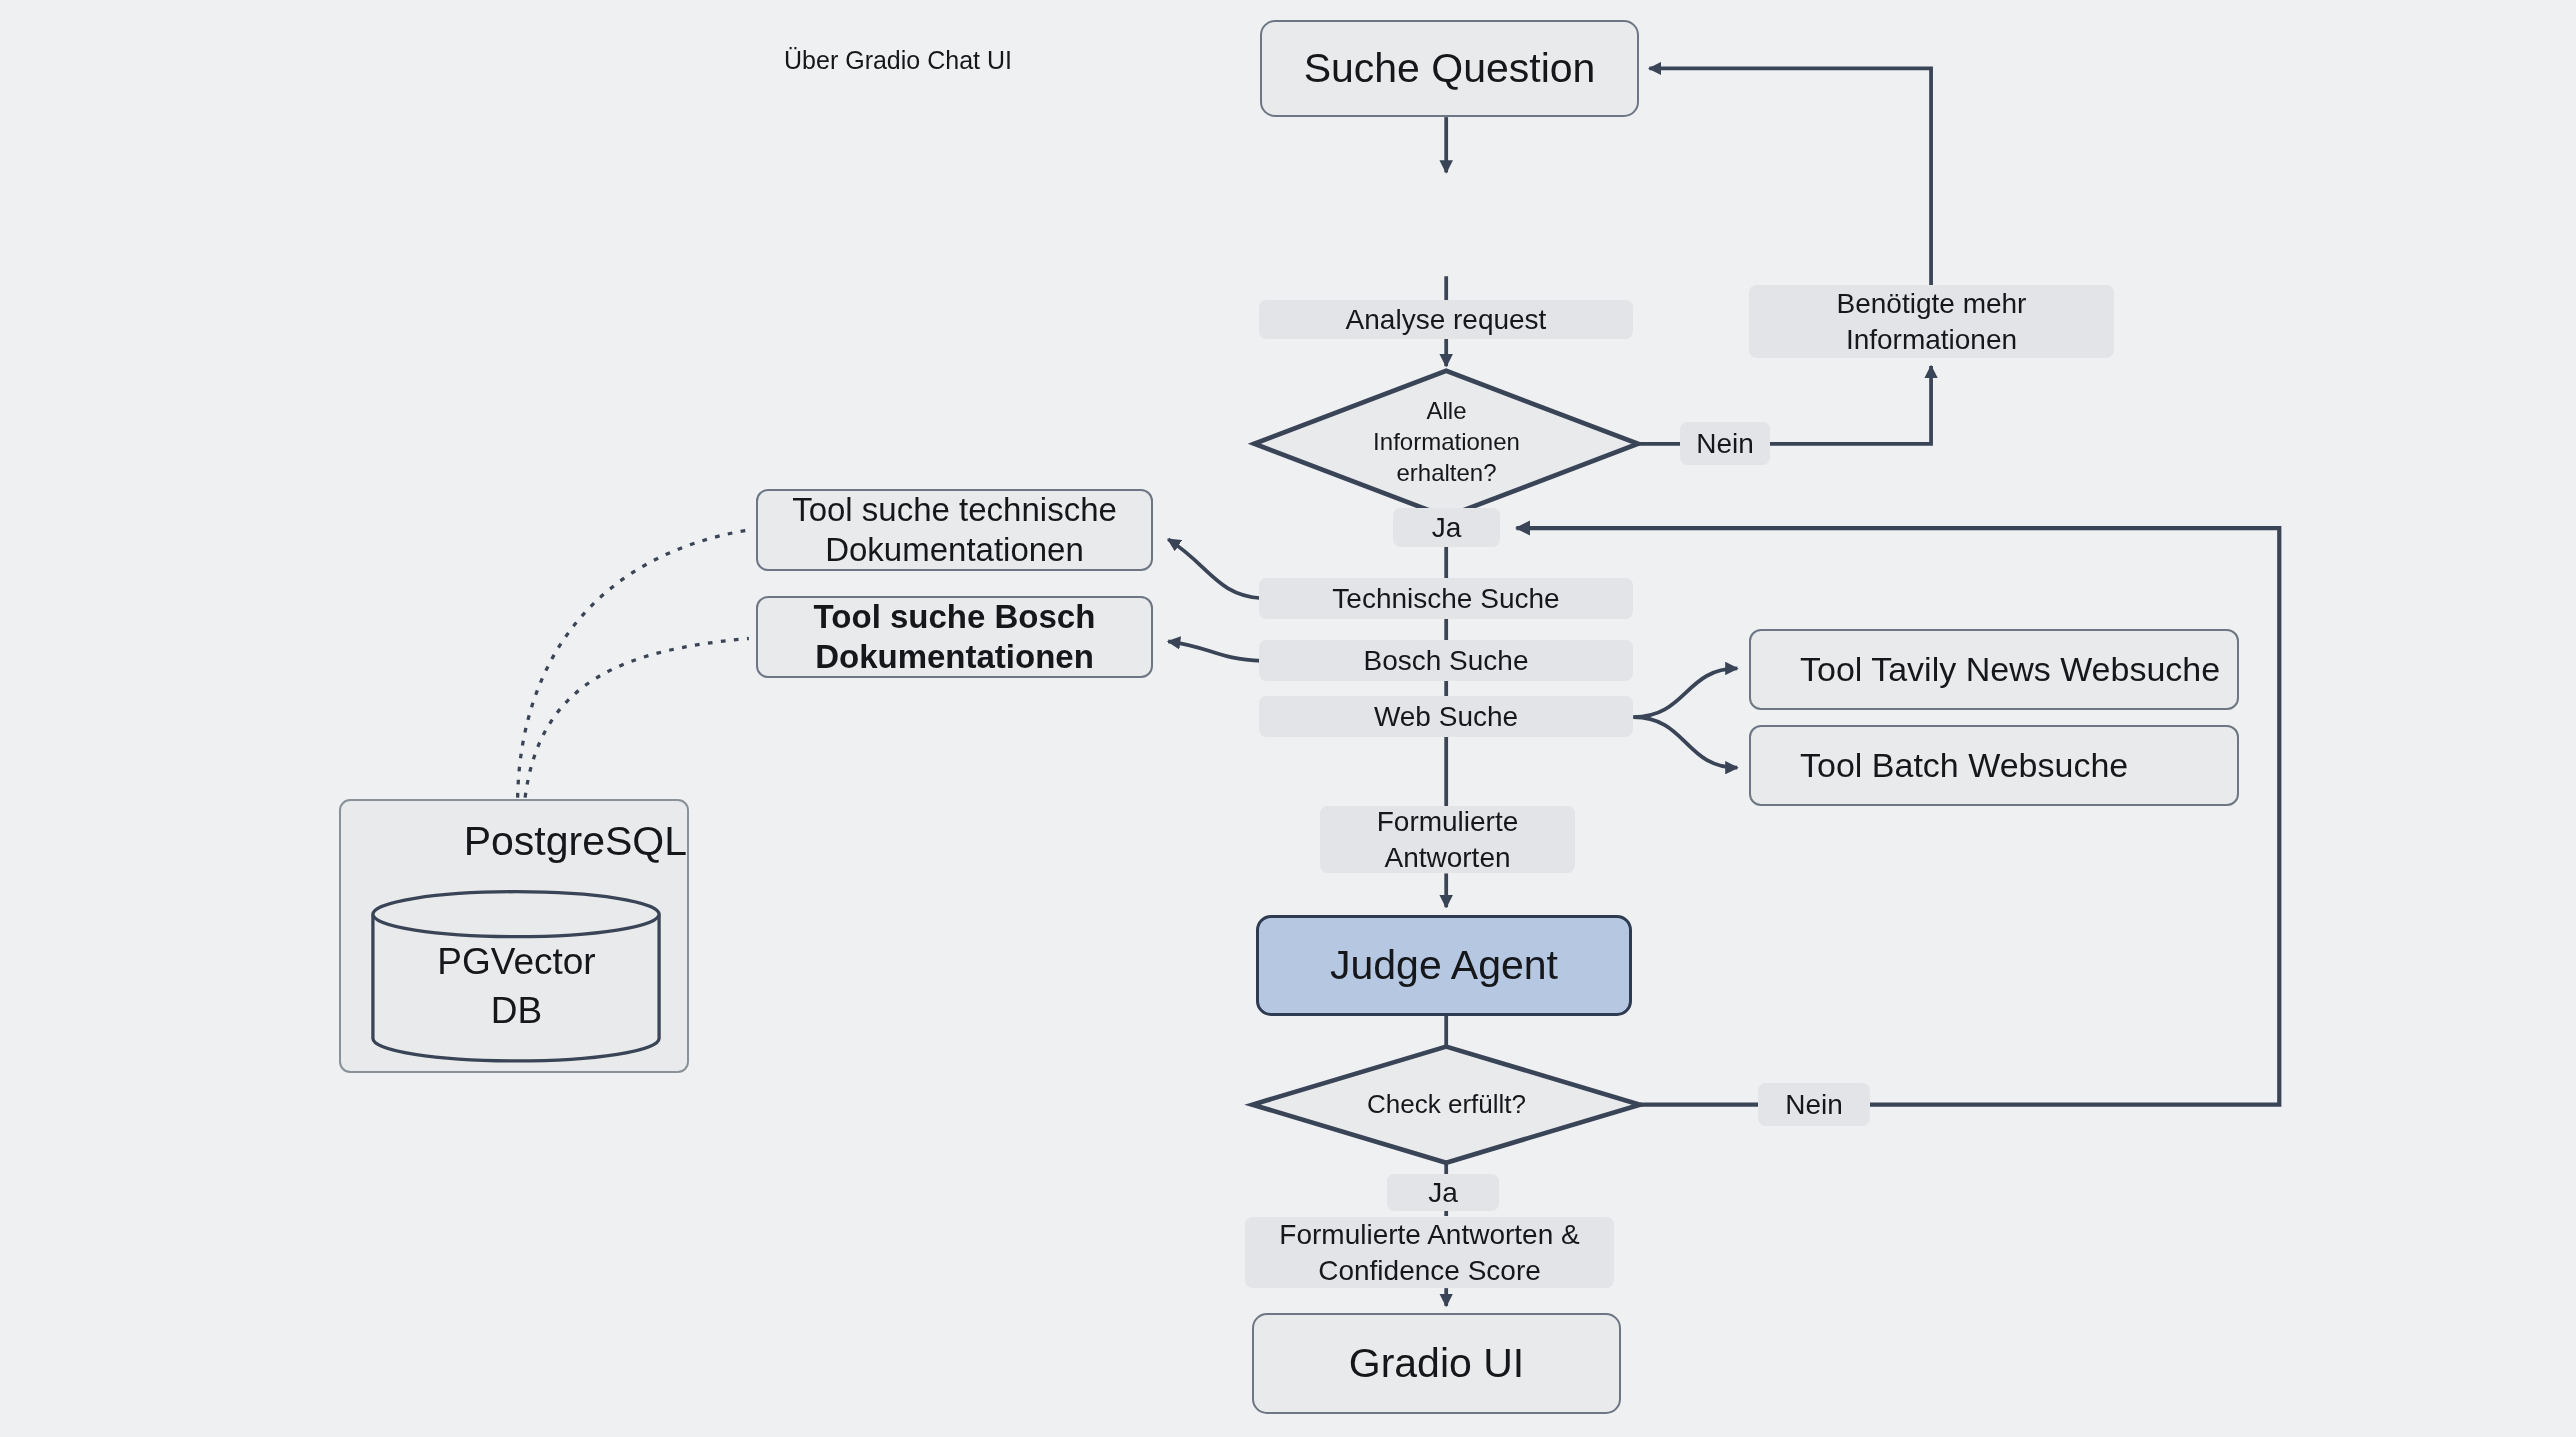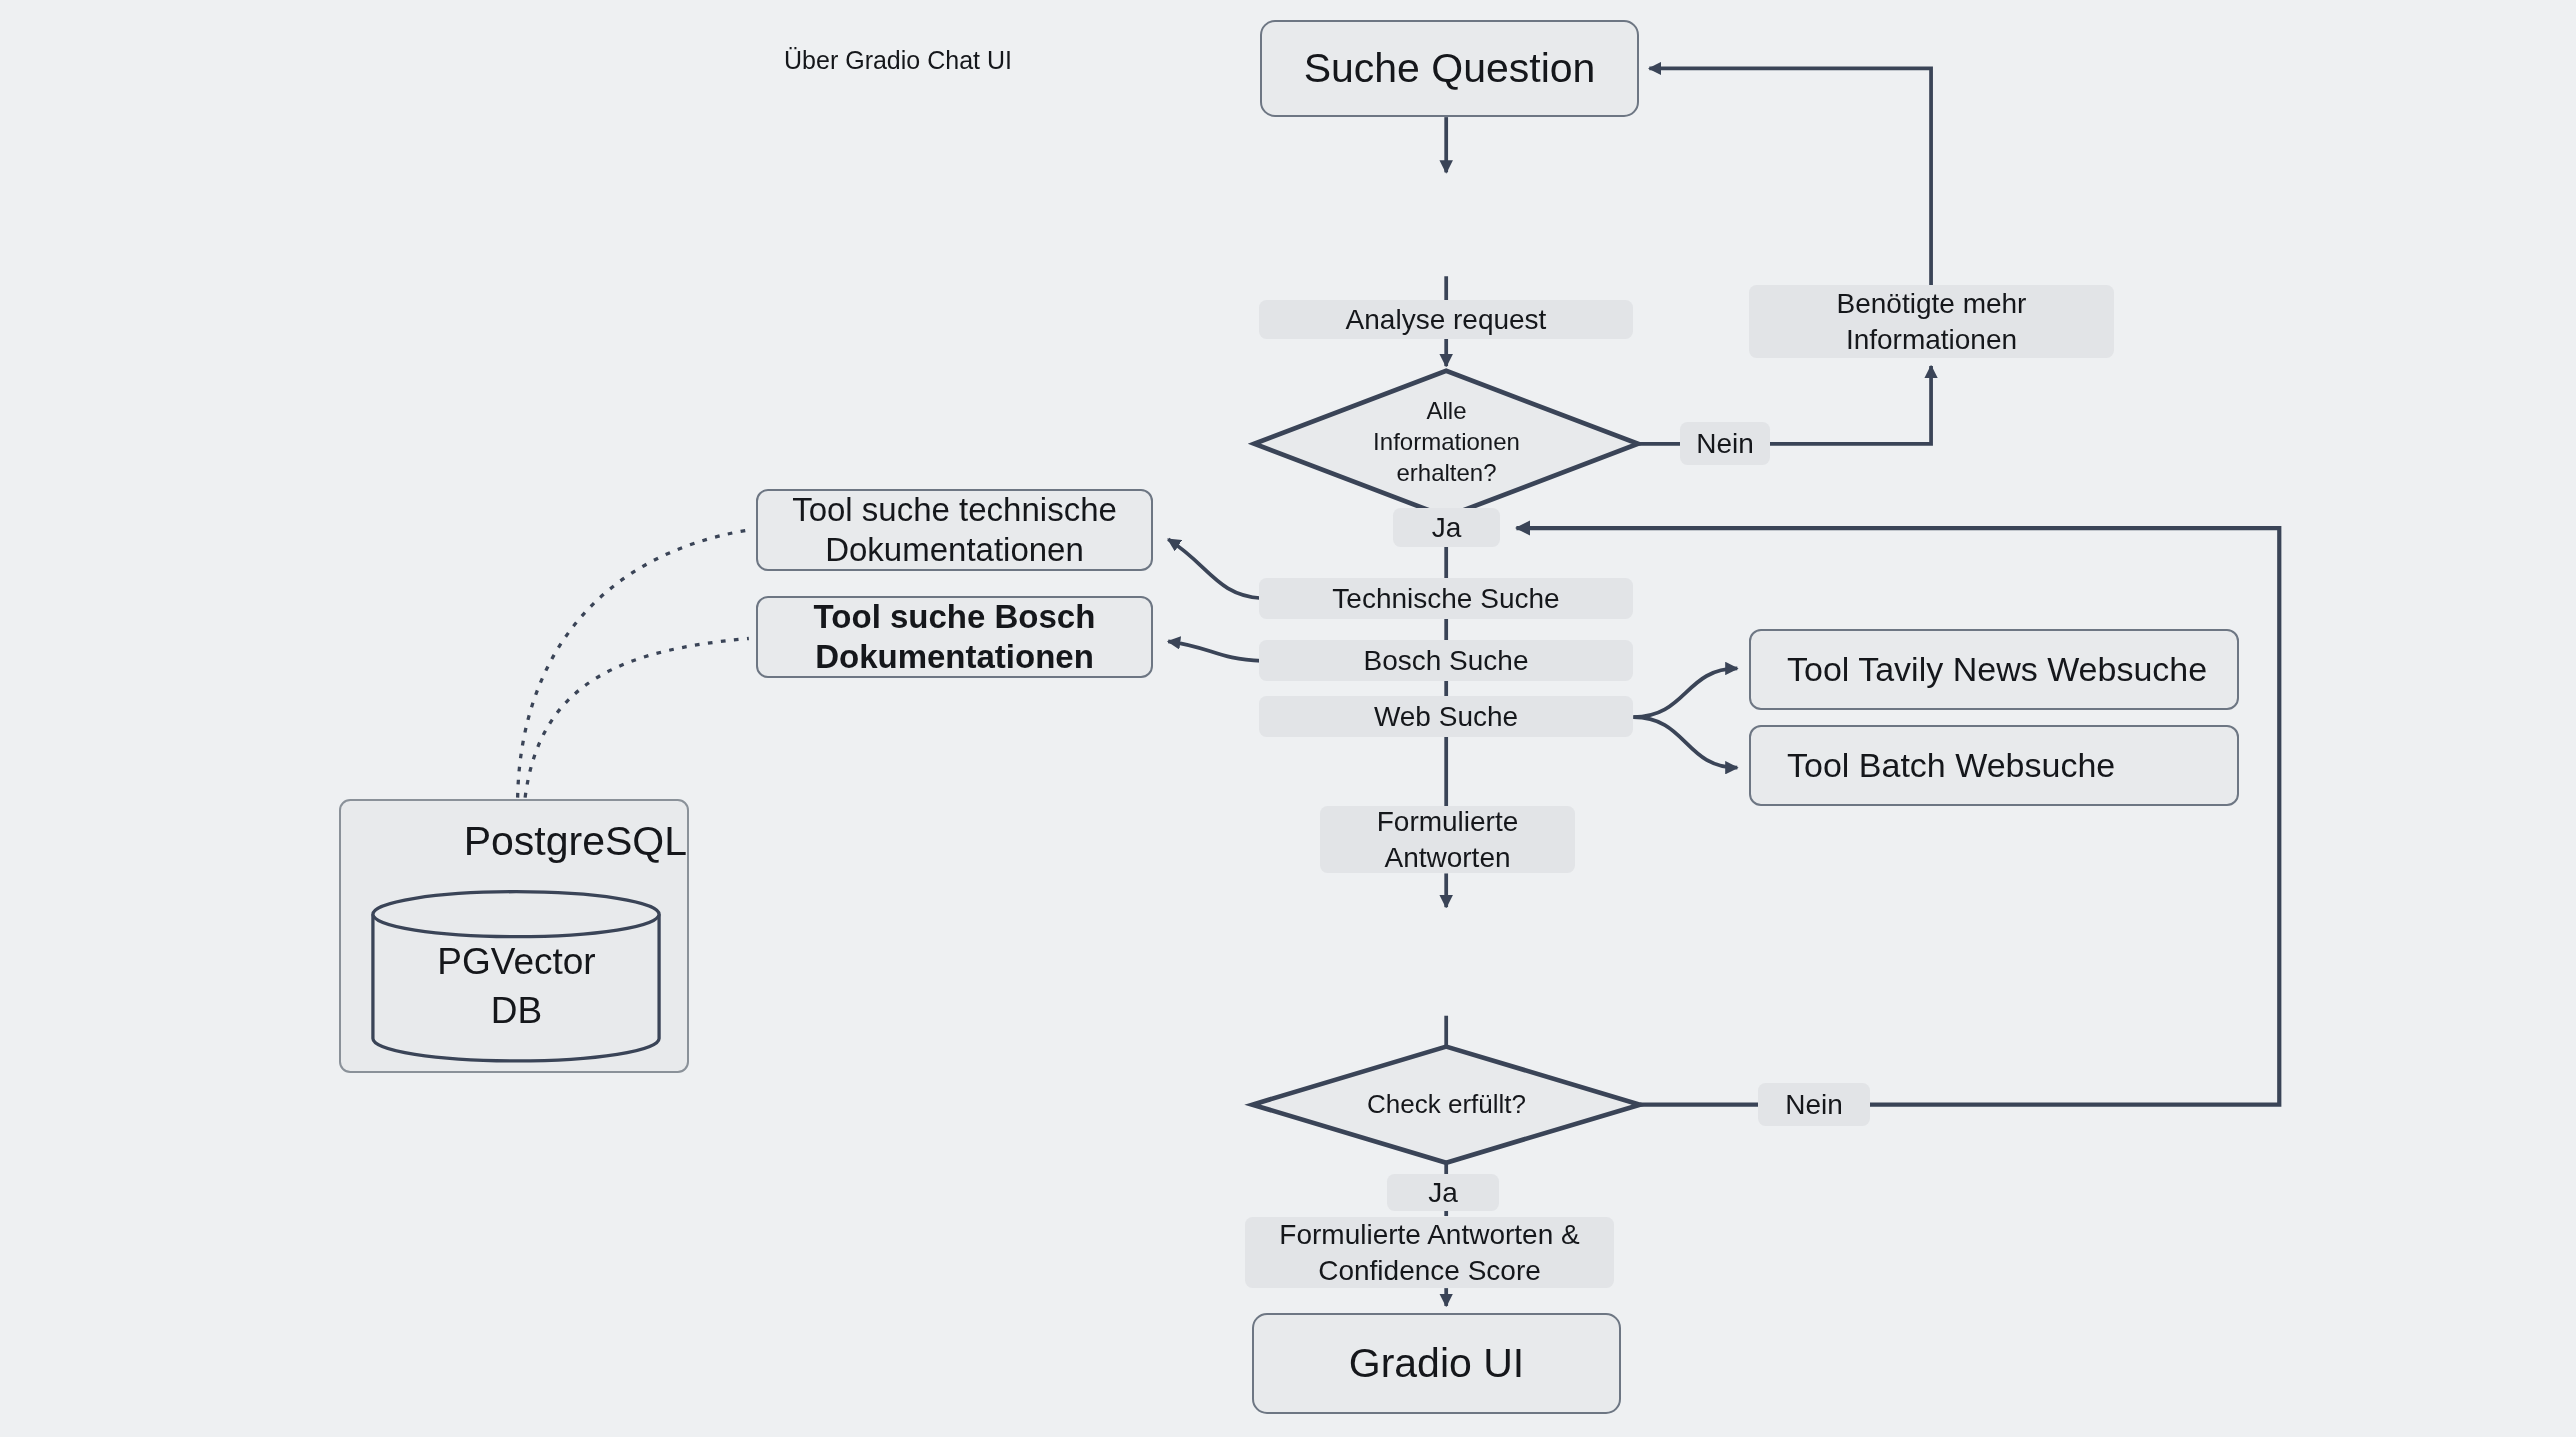--- a/index.html
+++ b/index.html
@@ -43,21 +43,21 @@
     background: var(--accent-fill);
     border: 3.3px solid var(--accent-border);
   }
   .toolbox {
     background: var(--node-fill);
     border: 2.3px solid var(--node-border);
     border-radius: 12px;
     font-size: 33px;
     line-height: 1.22;
   }
-  .toolbox.left-align { justify-content: flex-start; text-align: left; padding-left: 36px; font-size: 34px; }
+  .toolbox.left-align { justify-content: flex-start; text-align: left; padding-left: 49px; font-size: 34px; }
   .labelbar {
     background: var(--label-fill);
     border-radius: 7.5px;
     font-size: 28px;
     line-height: 1.27;
   }
   .diamond-text { font-size: 24px; line-height: 1.3; z-index: 1; }
   .annotation { font-size: 25px; text-align: center; }
 
   #postgres-box {
@@ -161,20 +161,21 @@
   <div class="abs center-flex toolbox left-align" style="left:1749px; top:629px; width:490px; height:81px;">Tool Tavily News Websuche</div>
   <div class="abs center-flex toolbox left-align" style="left:1749px; top:725px; width:490px; height:81px;">Tool Batch Websuche</div>
 
   <div class="abs center-flex labelbar two-line" style="left:1320px; top:806px; width:255px; height:67px;">
     <div>
       <span>Formulierte</span>
       <span>Antworten</span>
     </div>
   </div>
 
+  <div class="abs center-flex node accent" style="left:1256px; top:915px; width:376px; height:101px;">Judge Agent</div>
 
   <div class="abs center-flex diamond-text" style="left:1306px; top:1086px; width:281px; height:37px; font-size:26px;">Check erfüllt?</div>
 
   <div class="abs center-flex labelbar" style="left:1758px; top:1083px; width:112px; height:43px;">Nein</div>
 
   <div class="abs center-flex labelbar" style="left:1387px; top:1174px; width:112px; height:37px;">Ja</div>
 
   <div class="abs center-flex labelbar two-line" style="left:1245px; top:1217px; width:369px; height:71px;">
     <div>
       <span>Formulierte Antworten &amp;</span>

